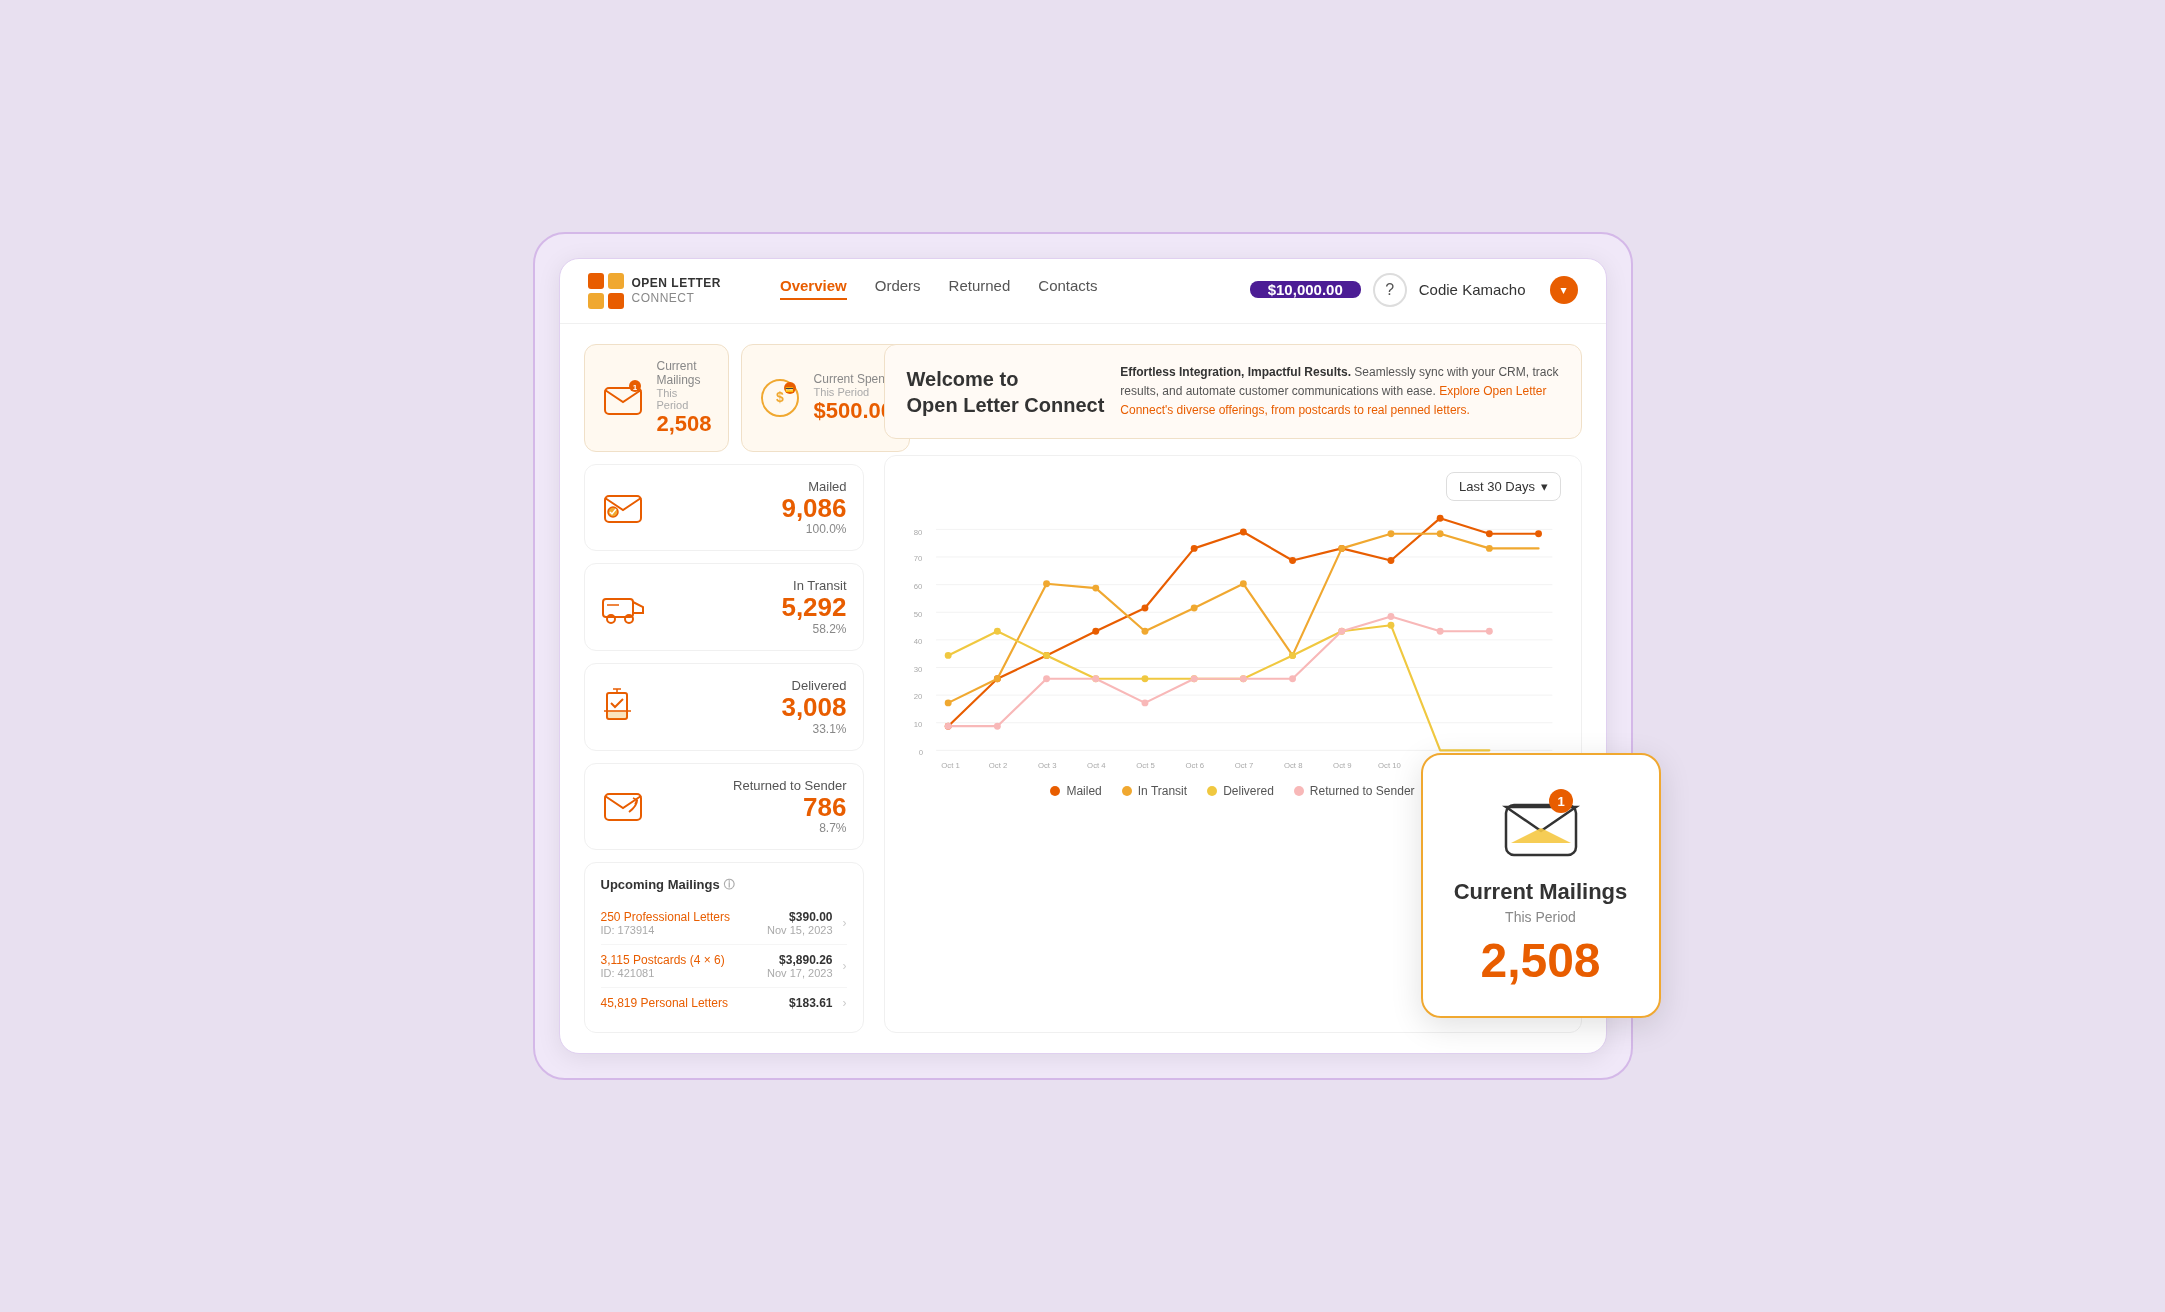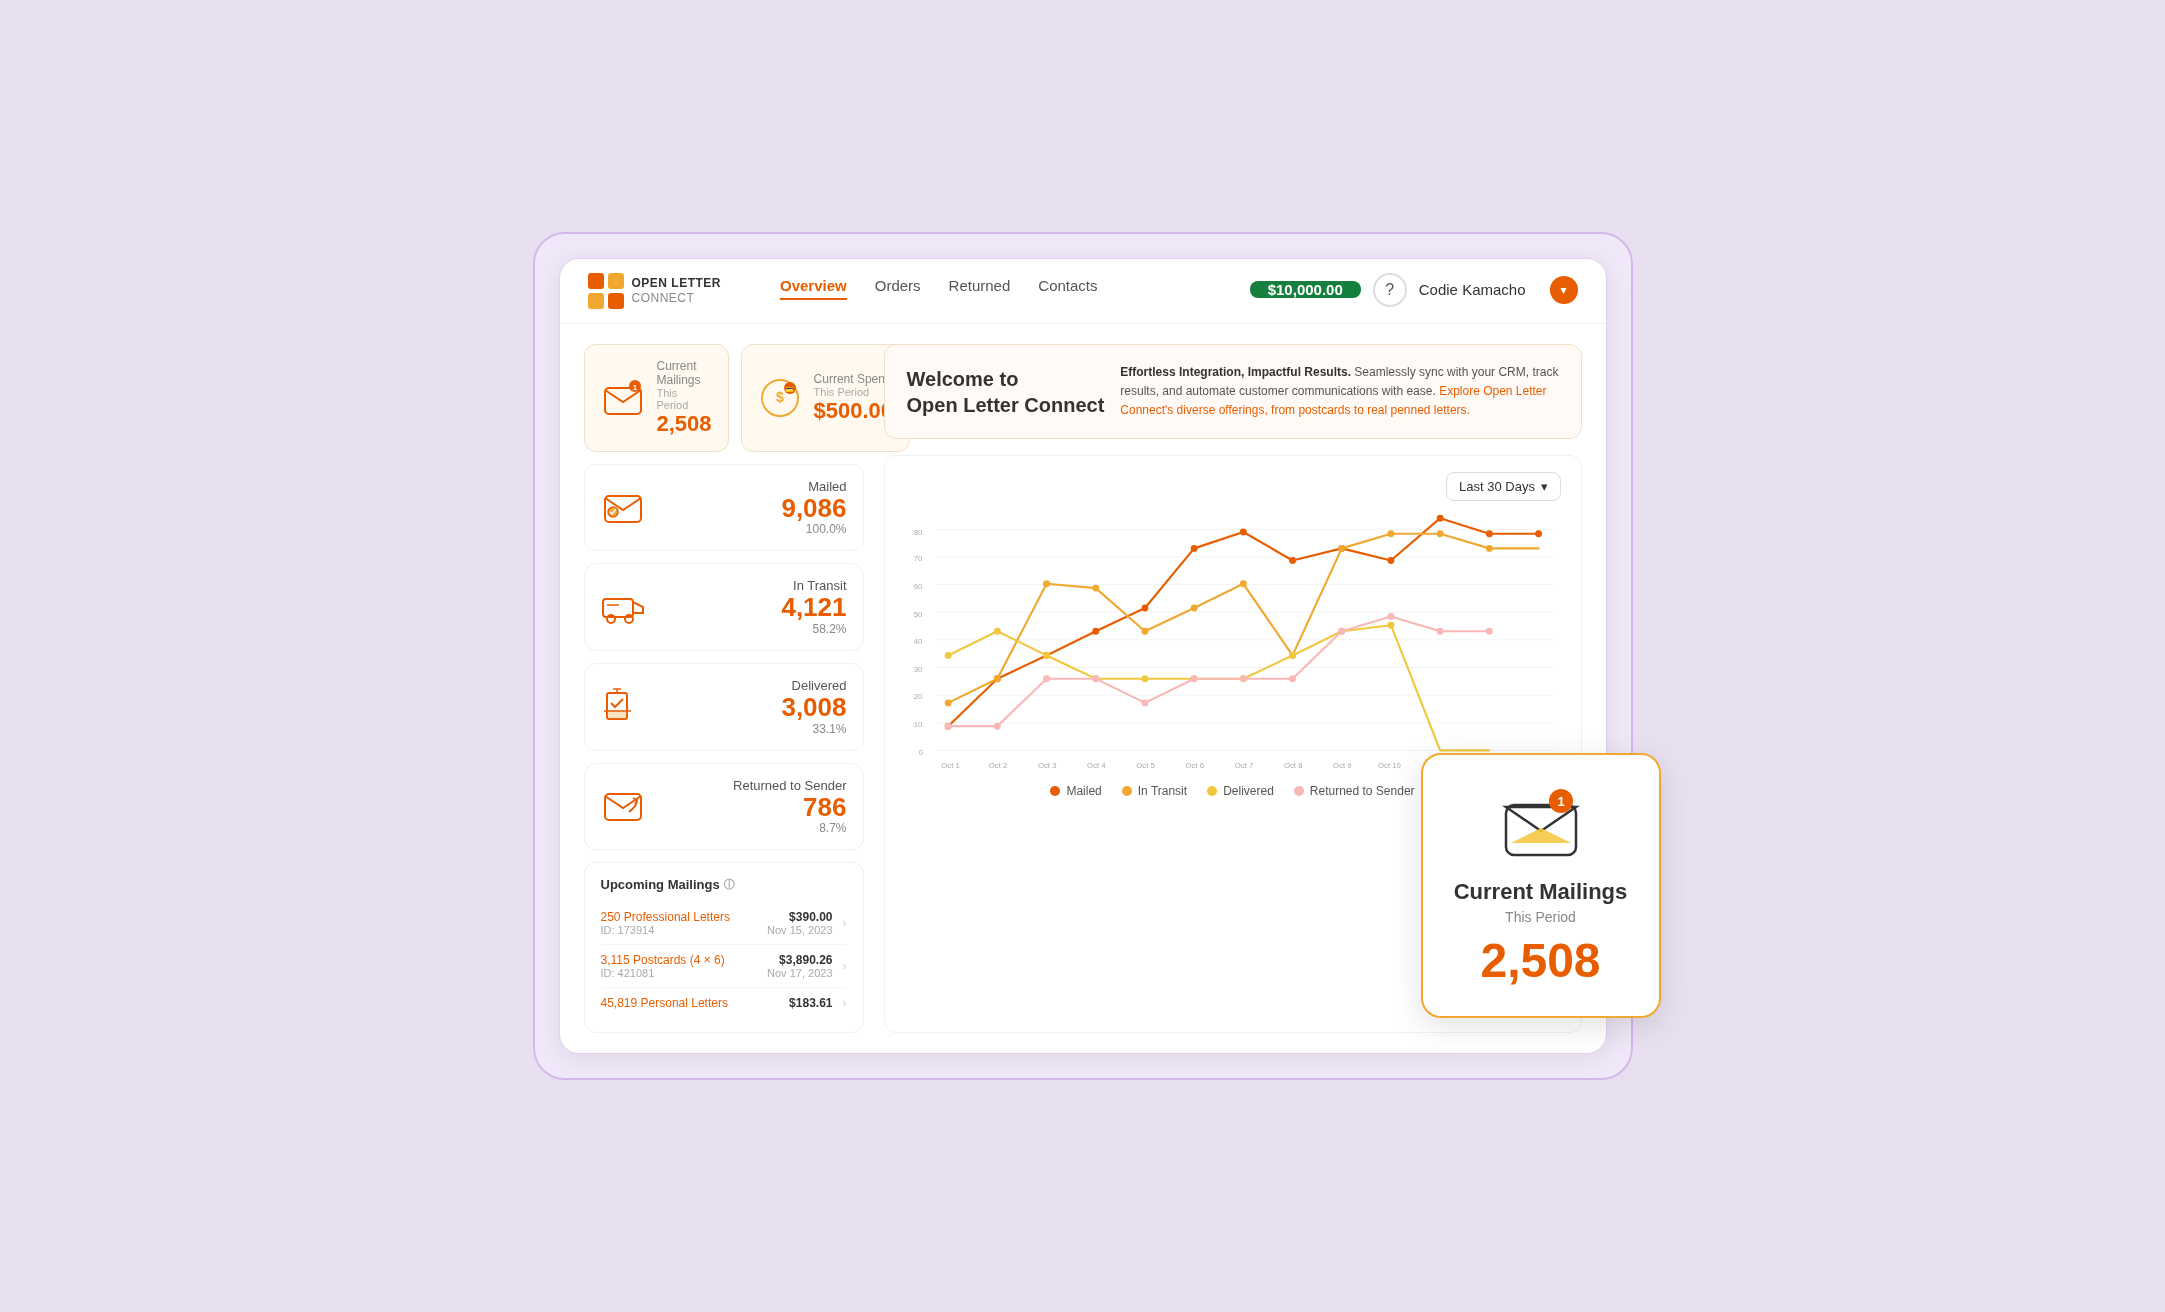--- a/index.html
+++ b/index.html
@@ -70,21 +70,21 @@
       font-weight: 600;
       border-bottom: 2px solid #e85d00;
       margin-left: 27px;
     }
     .nav-right {
       display: flex;
       align-items: center;
       gap: 12px;
     }
     .balance-btn {
-      background: #15803d;
+      background: #4c1d95;
       color: #fff;
       border: none;
       border-radius: 8px;
       padding: 0 18px;
       font-size: 15px;
       font-weight: 600;
       cursor: pointer;
     }
     .help-btn {
       width: 34px;
@@ -461,21 +461,21 @@
         <div class="metric-card">
           <svg class="metric-icon" viewBox="0 0 44 44">
             <rect x="2" y="14" width="30" height="18" rx="3" fill="none" stroke="#e85d00" stroke-width="2"></rect>
             <polygon points="32,17 42,22 42,28 32,28" fill="none" stroke="#e85d00" stroke-width="2"></polygon>
             <circle cx="10" cy="34" r="4" fill="none" stroke="#e85d00" stroke-width="2"></circle>
             <circle cx="28" cy="34" r="4" fill="none" stroke="#e85d00" stroke-width="2"></circle>
             <line x1="6" y1="20" x2="18" y2="20" stroke="#e85d00" stroke-width="1.5"></line>
           </svg>
           <div class="metric-text">
             <div class="m-label">In Transit</div>
-            <div class="m-value">4,121</div>
+            <div class="m-value">5,292</div>
             <div class="m-pct">58.2%</div>
           </div>
         </div>
 
         <div class="metric-card">
           <svg class="metric-icon" viewBox="0 0 44 44">
             <rect x="6" y="8" width="20" height="26" rx="2" fill="none" stroke="#e85d00" stroke-width="2"></rect>
             <rect x="6" y="26" width="20" height="8" rx="2" fill="#f0a830" opacity="0.3" stroke="#e85d00" stroke-width="1"></rect>
             <line x1="3" y1="26" x2="30" y2="26" stroke="#e85d00" stroke-width="1.5"></line>
             <line x1="16" y1="8" x2="16" y2="4" stroke="#e85d00" stroke-width="1.5"></line>

